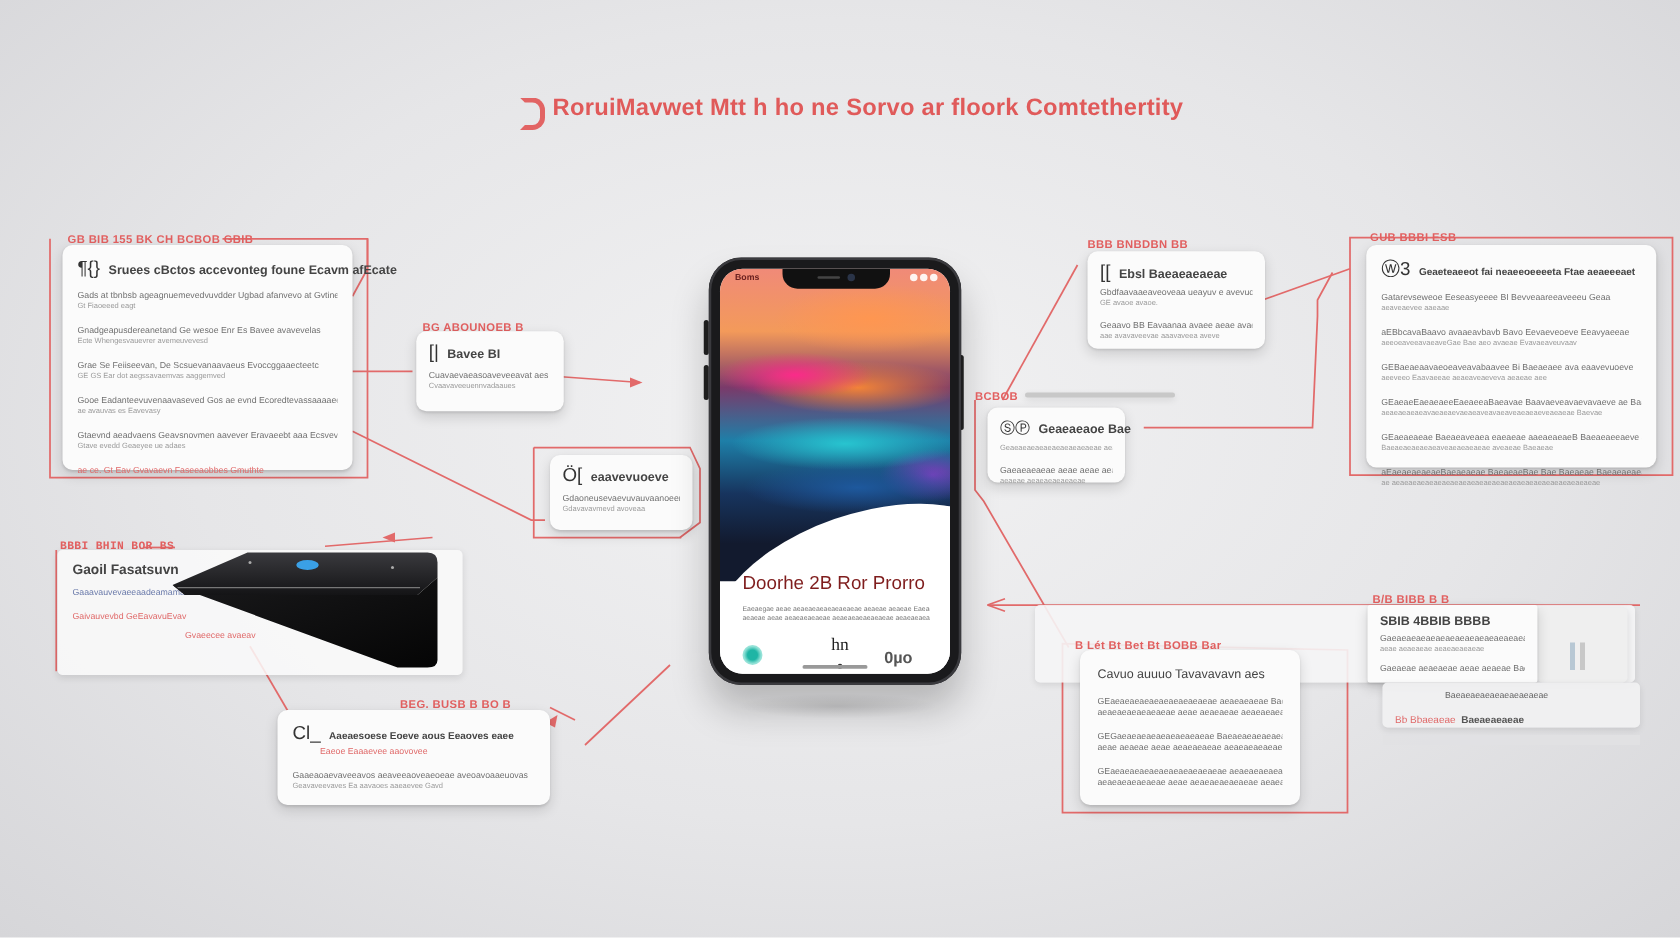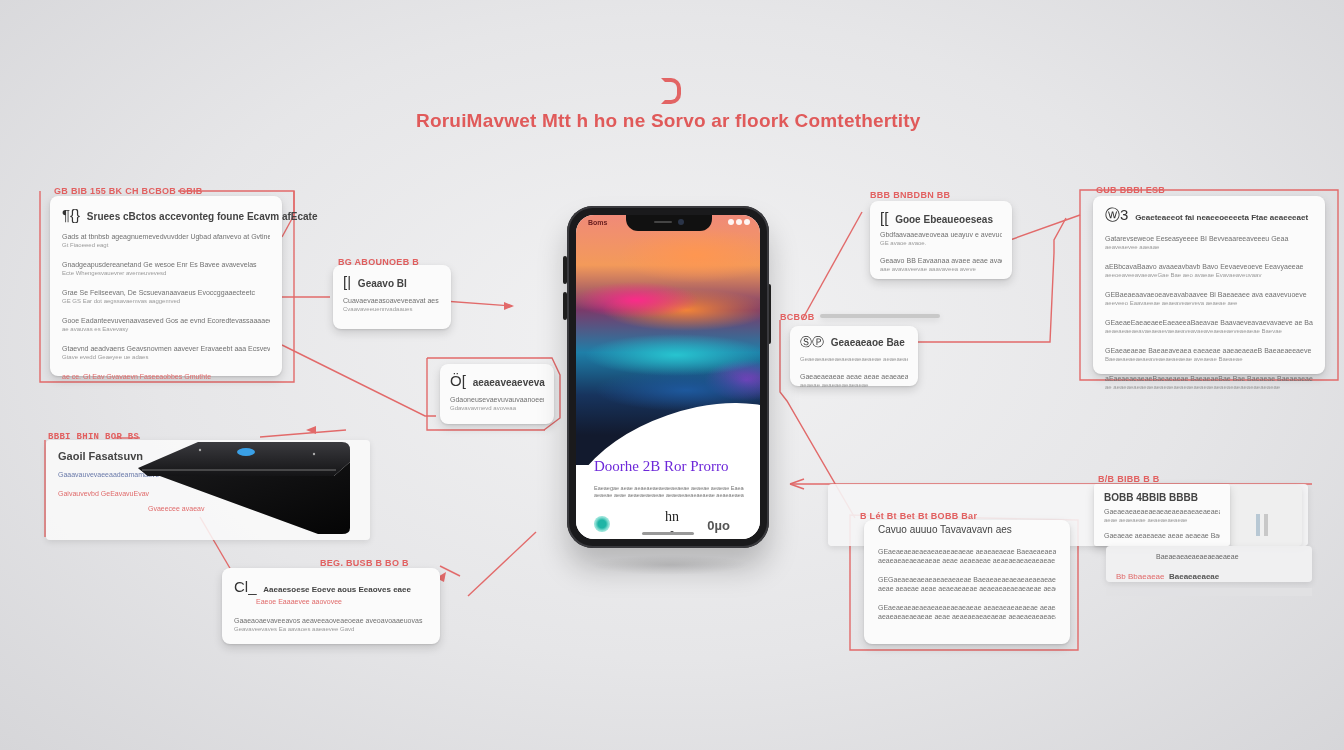--- a/index.html
+++ b/index.html
@@ -3,21 +3,21 @@
 <meta charset="utf-8">
 <style>
   * { box-sizing: border-box; margin: 0; padding: 0; }
   html, body { width: 1344px; height: 750px; overflow: hidden; }
   body {
     position: relative;
     font-family: "Liberation Sans", sans-serif;
     background: radial-gradient(ellipse at 50% 45%, #f2f2f3 0%, #e6e6e8 55%, #d6d6d9 100%);
     color: #555;
   }
-  .abs { position: absolute; flex-direction: column; }
+  .abs { position: absolute; }
 
   
   .title-wrap { left: 416px; top: 76px; display: flex; align-items: center; gap: 12px; }
   .title-icon { width: 14px; height: 22px; position: relative; }
   .title-icon::before {
     content: ""; position: absolute; left: 0; top: 2px; width: 12px; height: 18px;
     border: 4px solid #e26464; border-left-color: transparent; border-radius: 0 10px 10px 0;
   }
   .title-text { color: #e05a5a; font-size: 19px; font-weight: bold; letter-spacing: 0.2px; font-family: "Liberation Sans Narrow", "Liberation Sans", sans-serif; }
 
@@ -68,21 +68,21 @@
   }
   .notch {
     position: absolute; left: 50px; top: 0; width: 86px; height: 16px;
     background: #111; border-radius: 0 0 12px 12px; z-index: 3;
   }
   .notch .speaker { position: absolute; left: 28px; top: 6px; width: 18px; height: 2px; background: #444; border-radius: 1px; }
   .notch .cam { position: absolute; left: 52px; top: 4px; width: 6px; height: 6px; background: #2a3448; border-radius: 50%; }
   .status-left { position: absolute; left: 12px; top: 4px; font-size: 7px; color: #6a2020; z-index: 4; font-weight: bold; }
   .status-right { position: absolute; right: 10px; top: 4px; display: flex; gap: 2px; z-index: 4; }
   .status-dot { width: 6px; height: 6px; border-radius: 50%; background: #fff; opacity: 0.9; }
-  .app-title { position: absolute; left: 18px; top: 243px; font-size: 15px; color: #6d28d9; font-family: Liberation Serif, serif; white-space: nowrap; z-index: 4; }
+  .app-title { position: absolute; left: 18px; top: 243px; font-size: 15px; color: #7f1d1d; font-family: Liberation Sans, sans-serif; white-space: nowrap; z-index: 4; }
   .app-desc { position: absolute; left: 18px; top: 270px; width: 150px; z-index: 4; }
   .app-desc .line { font-size: 5.5px; line-height: 7px; color: #777; }
   .teal-btn {
     position: absolute; left: 18px; top: 301px; width: 16px; height: 16px; border-radius: 50%;
     background: radial-gradient(circle, #1fb5a5 35%, #8ee0d5 60%, #c7f0ea 100%); z-index: 4;
   }
   .logo-mark { position: absolute; left: 89px; top: 294px; font-size: 14px; color: #222; font-family: "Liberation Serif", serif; z-index: 4; }
   .logo-dot { position: absolute; left: 94px; top: 316px; width: 4px; height: 4px; border-radius: 50%; background: #333; z-index: 4; }
   .right-icon { position: absolute; right: 30px; top: 303px; font-size: 13px; color: #555; font-weight: bold; z-index: 4; }
   .home-bar { position: absolute; left: 66px; bottom: 4px; width: 52px; height: 3px; border-radius: 2px; background: #999; z-index: 4; }
@@ -172,30 +172,30 @@
     <div class="line">Gtaevnd aeadvaens Geavsnovmen aavever Eravaeebt aaa Ecsveve</div>
     <div class="line sub">Gtave evedd Geaeyee ue adaes</div>
   </div>
   <div class="line red-text">ae ce. Gt Eav Gvavaevn Faseeaobbes Gmuthte</div>
 </div>
 
 <div class="abs card-label" style="left:338px;top:257px;">BG ABOUNOEB B</div>
 <div class="abs card" style="left:333px;top:265px;width:118px;height:64px;padding:8px 10px;">
   <div class="card-title" style="margin-bottom:6px;">
     <span class="big">[|</span>
-    <span>Geaavo BI</span>
+    <span>Bavee BI</span>
   </div>
   <div class="line">Cuavaevaeasoaveveeavat aes</div>
   <div class="line sub">Cvaavaveeuennvadaaues</div>
 </div>
 
 <div class="abs card" style="left:440px;top:364px;width:114px;height:60px;padding:8px 10px;">
   <div class="card-title" style="margin-bottom:6px;">
     <span class="big">Ö[</span>
-    <span>aeaeaveaeveva</span>
+    <span>eaavevuoeve</span>
   </div>
   <div class="line">Gdaoneusevaevuvauvaanoeenaves</div>
   <div class="line sub">Gdavavavmevd avoveaa</div>
 </div>
 
 <div class="abs card-label" style="left:48px;top:432px;font-family:Liberation Mono, monospace;">BBBI BHIN BOR BS</div>
 <div class="abs ghost-panel" style="left:46px;top:440px;width:324px;height:100px;padding:10px 12px;">
   <div class="card-title" style="font-size:11px;margin-bottom:8px;">Gaoil Fasatsuvn</div>
   <div class="line" style="color:#6a7aaa;margin-bottom:10px;">Gaaavauvevaeeaadeamamauve</div>
   <div class="line red-text" style="margin-bottom:6px;">Gaivauvevbd GeEavavuEvav</div>
@@ -262,21 +262,21 @@
     <div class="right-icon">0µo</div>
     <div class="home-bar"></div>
   </div>
 </div>
 <div class="abs" style="left:590px;top:555px;width:160px;height:20px;border-radius:50%;background:radial-gradient(ellipse, rgba(0,0,0,0.12), transparent 70%);"></div>
 
 <div class="abs card-label" style="left:870px;top:190px;">BBB BNBDBN BB</div>
 <div class="abs card" style="left:870px;top:201px;width:142px;height:78px;padding:8px 10px;">
   <div class="card-title" style="margin-bottom:4px;">
     <span class="big">[[</span>
-    <span>Gooe Ebeaueoeseas</span>
+    <span>Ebsl Baeaeaeaeae</span>
   </div>
   <div class="line">Gbdfaavaaeaveoveaa ueayuv e avevuovas</div>
   <div class="line sub" style="margin-bottom:8px;">GE avaoe avaoe.</div>
   <div class="line">Geaavo BB Eavaanaa avaee aeae avaee</div>
   <div class="line sub">aae avavaveevae aaavaveea aveve</div>
 </div>
 
 <div class="abs card-label" style="left:1096px;top:185px;">GUB BBBI ESB</div>
 <div class="abs card" style="left:1093px;top:196px;width:232px;height:178px;">
   <div class="card-title">
@@ -304,53 +304,53 @@
     <div class="line sub">Baeaeaeaeaeaeaveaeaeaeaeae aveaeae Baeaeae</div>
   </div>
   <div class="para" style="margin-bottom:0;">
     <div class="line">aEaeaeaeaeaeBaeaeaeae BaeaeaeBae Bae Baeaeae BaeaeaeaeaeaeBae Baeaeaeaeaeae</div>
     <div class="line sub">ae aeaeaeaeaeaeaeaeaeaeaeaeaeaeaeaeaeaeaeaeaeaeaeaeae</div>
   </div>
 </div>
 
 <div class="abs card-label" style="left:780px;top:312px;">BCBOB</div>
 <div class="abs ghost-panel" style="left:820px;top:314px;width:120px;height:4px;background:#c8c8c8;"></div>
-<div class="abs card" style="left:790px;top:326px;width:128px;height:60px;padding:8px 10px;">
+<div class="abs card" style="left:790px;top:326px;width:110px;height:60px;padding:8px 10px;">
   <div class="card-title" style="margin-bottom:4px;">
     <span class="big" style="font-size:12px;">ⓈⓅ</span>
     <span>Geaeaeaoe Bae</span>
   </div>
   <div class="line sub" style="margin-bottom:8px;">Geaeaeaeaeaeaeaeaeaeaeae aeaeaeaeaeF</div>
   <div class="line">Gaeaeaeaeae aeae aeae aeaeaeaeaeaeaea</div>
   <div class="line sub">aeaeae aeaeaeaeaeaeae</div>
 </div>
 
 <div class="abs ghost-panel" style="left:828px;top:484px;width:480px;height:62px;background:rgba(245,245,246,0.9);"></div>
 <div class="abs card-label" style="left:1098px;top:474px;">B/B BIBB B B</div>
 <div class="abs ghost-panel" style="left:1230px;top:486px;width:72px;height:60px;background:#efefef;">
   <div style="position:absolute;left:26px;top:28px;width:4px;height:22px;background:#b8c8d4;"></div>
   <div style="position:absolute;left:34px;top:28px;width:4px;height:22px;background:#c8c8c8;"></div>
 </div>
 <div class="abs card" style="left:1094px;top:484px;width:136px;height:62px;padding:8px 10px;border-radius:2px;">
-  <div class="card-title" style="margin-bottom:4px;">BOBB 4BBIB BBBB</div>
+  <div class="card-title" style="margin-bottom:4px;">SBIB 4BBIB BBBB</div>
   <div class="line">Gaeaeaeaeaeaeaeaeaeaeaeaeaeaeaeae aeae</div>
   <div class="line sub" style="margin-bottom:6px;">aeae aeaeaeae aeaeaeaeaeae</div>
   <div class="line">Gaeaeae aeaeaeae aeae aeaeae Baeae</div>
 </div>
 <div class="abs ghost-panel" style="left:1106px;top:546px;width:206px;height:36px;padding:6px 10px;background:rgba(240,240,241,0.95);">
   <div class="line" style="padding-left:40px;font-size:7px;color:#666;margin-bottom:4px;">Baeaeaeaeaeaeaeaeaeae</div>
   <div style="white-space:nowrap;">
     <span class="line red-text" style="display:inline;font-size:8px;">Bb Bbaeaeae</span>
     <span class="line" style="display:inline;font-size:8px;color:#555;font-weight:bold;">Baeaeaeaeae</span>
   </div>
 </div>
 <div class="abs" style="left:1106px;top:588px;width:206px;height:8px;background:rgba(225,225,227,0.9);"></div>
 
 <div class="abs card-label" style="left:860px;top:511px;">B Lét Bt Bet Bt BOBB Bar</div>
-<div class="abs card" style="left:864px;top:520px;width:206px;height:124px;padding:4px 14px;">
+<div class="abs card" style="left:864px;top:520px;width:176px;height:124px;padding:14px 14px;">
   <div class="card-title" style="font-weight:normal;font-size:10px;margin-bottom:12px;">Cavuo auuuo Tavavavavn aes</div>
   <div class="para">
     <div class="line">GEaeaeaeaeaeaeaeaeaeaeae aeaeaeaeae Baeaeaeaeae aeae</div>
     <div class="line">aeaeaeaeaeaeaeae aeae aeaeaeae aeaeaeaeaeaeaeae</div>
   </div>
   <div class="para">
     <div class="line">GEGaeaeaeaeaeaeaeaeaeae Baeaeaeaeaeaeaeaeaeaeaeaeae</div>
     <div class="line">aeae aeaeae aeae aeaeaeaeae aeaeaeaeaeaeaeae aeae</div>
   </div>
   <div class="para">

